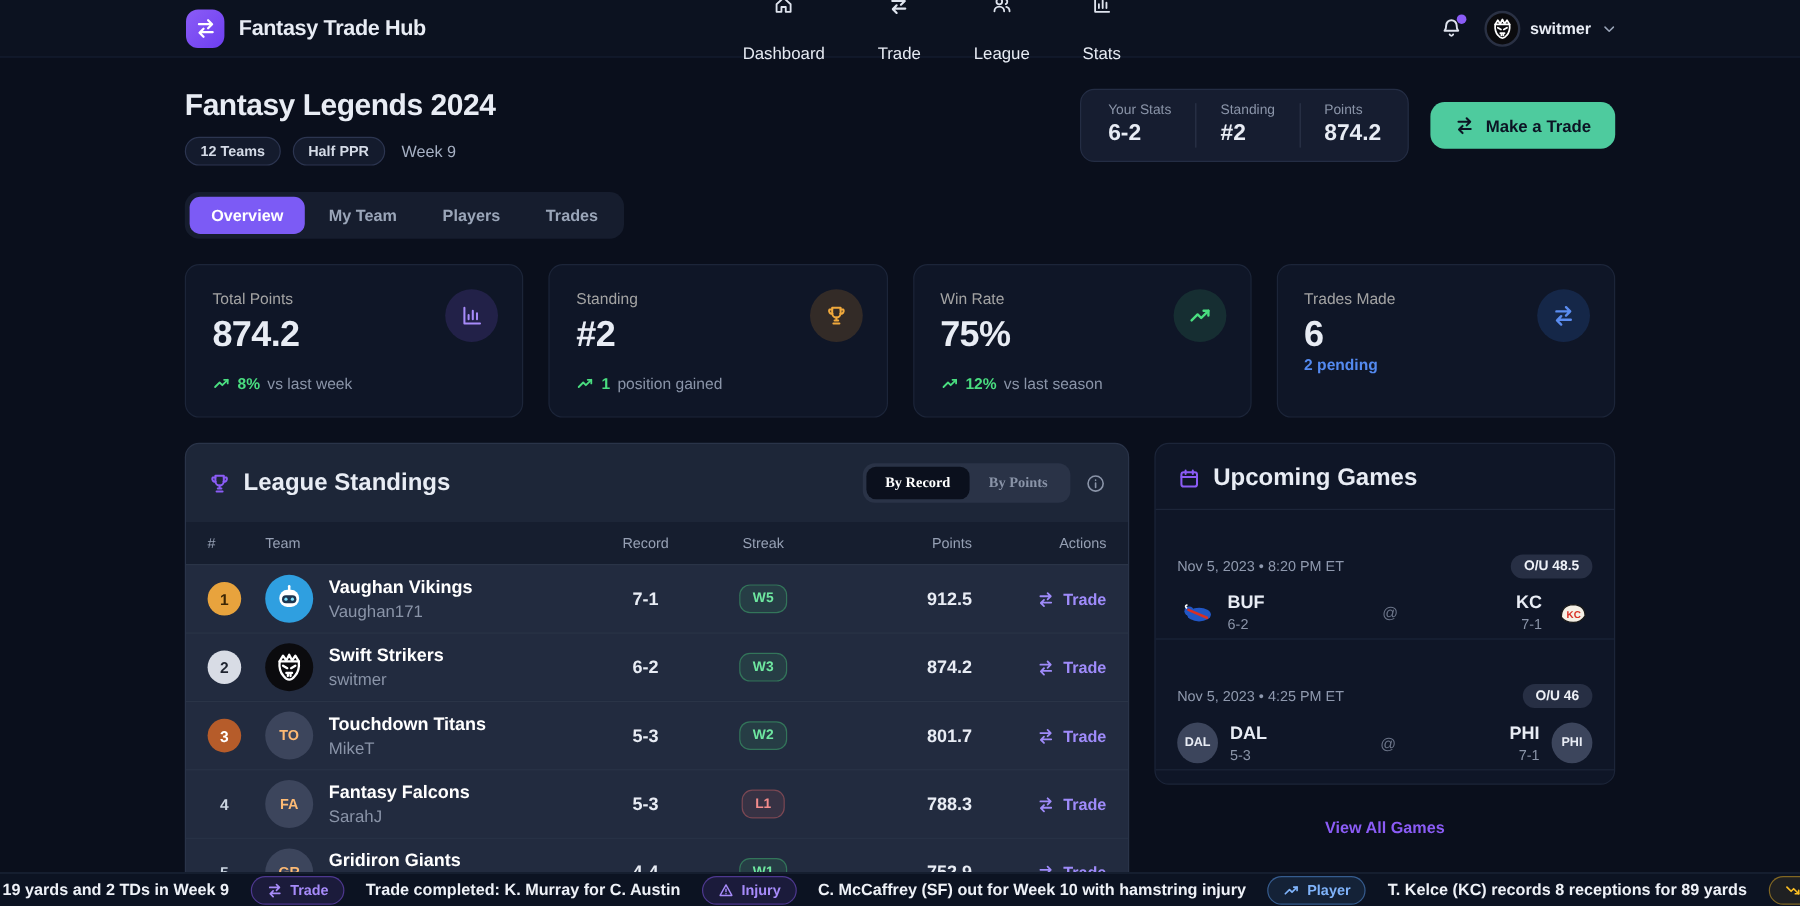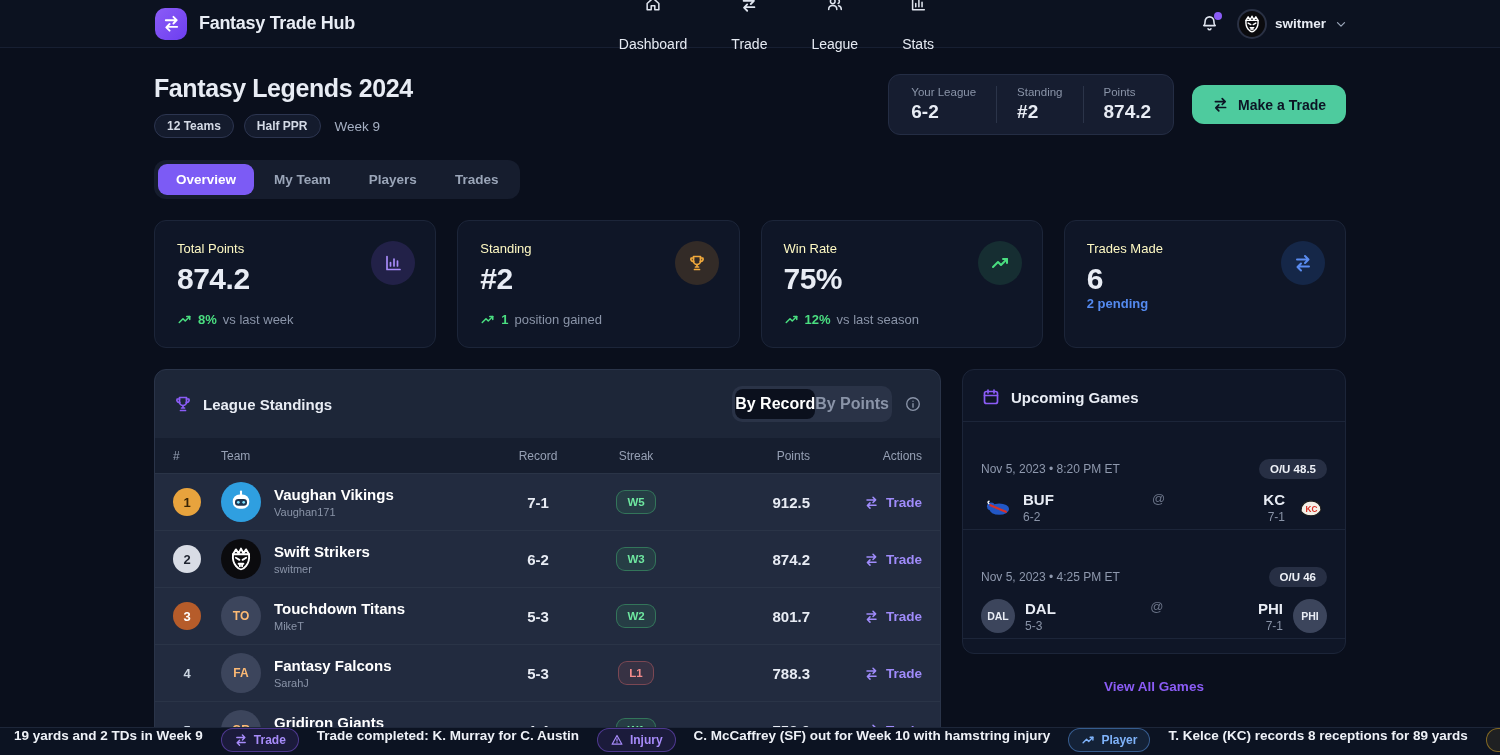--- a/index.html
+++ b/index.html
@@ -51,94 +51,94 @@
   
   .tabs { display:inline-flex; align-items:center; background:#161d2e; border-radius:12px;
     padding:4px; margin-top:22px; gap:2px; }
   .tab { font-size:13.5px; font-weight:bold; color:#9aa5b8; padding:8px 18px; border-radius:9px; cursor:pointer; }
   .tab.active { background:#7c5bf5; color:#fff; }
 
   
   .cards { display:flex; gap:21px; margin-top:21px; }
   .card { flex:1; background:#0f1627; border:1px solid #1c2539; border-radius:12px;
     padding:20px 22px; height:128px; position:relative; }
-  .card-label { font-size:13px; color:#fef9c3; }
+  .card-label { font-size:13px; color:#a3a3a3; }
   .card-value { font-size:30px; font-weight:bold; margin-top:6px; letter-spacing:-.5px; }
   .card-icon { position:absolute; top:20px; right:20px; width:44px; height:44px; border-radius:50%;
     display:flex; align-items:center; justify-content:center; }
   .card-delta { display:flex; align-items:center; gap:6px; font-size:13px; margin-top:16px; }
   .delta-val { color:#4ade80; font-weight:bold; }
   .delta-note { color:#8a94a8; }
   .pending-note { color:#548af0; font-size:13px; font-weight:bold; }
 
   
   .main-split { display:flex; gap:21px; margin-top:21px; }
 
   
   .standings { width:787px; background:#1d2638; border:1px solid #2a3449; border-radius:12px;
     overflow:hidden; height:376px; }
   .standings-head { display:flex; align-items:center; justify-content:space-between; padding:16px 18px; }
-  .panel-title { display:flex; align-items:center; gap:10px; font-size:15px; font-weight:bold; }
+  .panel-title { display:flex; align-items:center; gap:10px; font-size:20px; font-weight:bold; }
   .standings-head-right { display:flex; align-items:center; gap:12px; }
   .toggle-group { display:flex; background:#2a3347; border-radius:10px; padding:3px; }
-  .toggle-btn { font-size:16px; font-weight:bold; color:#8a94a8; padding:6px 0; border-radius:8px; cursor:pointer; }
+  .toggle-btn { font-size:12px; font-weight:bold; color:#8a94a8; padding:6px 16px; border-radius:8px; cursor:pointer;font-family:Liberation Serif, serif; }
   .toggle-btn.active { background:#0b101d; color:#fff; }
   .grid-row { display:grid; grid-template-columns:48px 1fr 92px 104px 122px 112px;
     align-items:center; padding:0 18px; }
   .table-head { background:#161e2f; height:35px; font-size:12px; color:#96a0b4; }
   .col-record,.col-streak { text-align:center; }
   .col-points,.col-actions { text-align:right; }
   .team-row { height:57px; border-top:1px solid #2a3447; background:#222b3f; cursor:pointer; }
   .rank-badge { width:28px; height:28px; border-radius:50%; display:flex; align-items:center;
     justify-content:center; font-size:13px; font-weight:bold; }
   .rank-1 { background:#e8a33d; color:#3a2505; }
   .rank-2 { background:#d8dce5; color:#1f2430; }
   .rank-3 { background:#b65c2a; color:#fff; }
   .rank-plain { color:#cbd5e1; background:transparent; }
   .team-cell { display:flex; align-items:center; gap:13px; }
   .team-avatar { width:40px; height:40px; border-radius:50%; display:flex; align-items:center;
     justify-content:center; font-size:12px; font-weight:bold; color:#fdba74; flex-shrink:0; }
   .av-gray { background:#3c455c; }
   .av-robot { background:#2f9fe0; }
   .av-black { background:#0b0b0e; }
   .team-name { font-size:15px; font-weight:bold; color:#fff; }
-  .team-owner { font-size:11px; color:#8a94a8; margin-top:3px; }
+  .team-owner { font-size:14px; color:#8a94a8; margin-top:3px; }
   .rec-val { font-size:15px; font-weight:bold; text-align:center; }
   .streak-cell { display:flex; justify-content:center; }
   .streak-pill { font-size:11.5px; font-weight:bold; padding:5px 10px; border-radius:9px; }
   .streak-win { color:#6ee7a0; background:rgba(74,222,128,.1); border:1px solid rgba(74,222,128,.35); }
   .streak-loss { color:#f48c8c; background:rgba(248,113,113,.1); border:1px solid rgba(248,113,113,.35); }
   .pts-val { font-size:15px; font-weight:bold; text-align:right; }
   .trade-link { display:flex; align-items:center; justify-content:flex-end; gap:7px;
     color:#9f8bfa; font-size:13.5px; font-weight:bold; cursor:pointer; }
 
   
   .upcoming { flex:1; background:#0f1627; border:1px solid #1c2539; border-radius:12px;
     height:285px; display:flex; flex-direction:column;gap:24px; }
   .upcoming-head { padding:17px 18px 14px; border-bottom:1px solid #1c2539; }
   .game { padding:13px 18px 5px; border-bottom:1px solid #1c2539; }
   .game-top { display:flex; align-items:center; justify-content:space-between; }
   .game-date { font-size:12px; color:#8f99ae; }
   .ou-pill { font-size:11.5px; font-weight:bold; color:#eef1f7; background:#272f44;
     border-radius:999px; padding:4px 11px; }
-  .game-teams { display:flex; justify-content:space-between; margin-top:12px; }
+  .game-teams { display:flex; align-items:center; justify-content:space-between; margin-top:12px; }
   .team-side { display:flex; align-items:center; gap:10px; }
   .team-logo { width:32px; height:32px; display:flex; align-items:center; justify-content:center; }
   .team-circle { width:34px; height:34px; border-radius:50%; background:#3c455c; display:flex;
     align-items:center; justify-content:center; font-size:10.5px; font-weight:bold; color:#e8ecf4; }
   .gt-name { font-size:15px; font-weight:bold; }
   .gt-rec { font-size:12px; color:#8a94a8; margin-top:2px; }
   .at-sign { color:#6b7488; font-size:13px; }
   .t-right { text-align:right; }
   .view-all { text-align:center; padding:16px; color:#8b5cf6; font-size:13.5px; font-weight:bold; cursor:pointer; }
 
   
   .ticker { position:fixed; left:0; bottom:0; width:1500px; height:28px; background:#0c1322;
-    border-top:1px solid #1d2639; display:flex; align-items:flex-start; gap:18px; overflow:hidden;
-    padding-left:14px; white-space:nowrap; }
+    border-top:1px solid #1d2639; display:flex; align-items:center; gap:18px; overflow:hidden;
+    padding-left:2px; white-space:nowrap; }
   .ticker-text { font-size:13.5px; font-weight:bold; color:#eef1f7; }
   .ticker-badge { display:inline-flex; align-items:center; gap:6px; font-size:12px; font-weight:bold;
     border-radius:999px; padding:4px 12px; flex-shrink:0; }
   .tb-purple { color:#a78bfa; background:rgba(139,92,246,.12); border:1px solid rgba(139,92,246,.45); }
   .tb-blue { color:#7fb3fa; background:rgba(96,165,250,.1); border:1px solid rgba(96,165,250,.45); }
   .tb-gold { color:#fbbf24; background:rgba(251,191,36,.08); border:1px solid rgba(251,191,36,.45); }
 </style>
 </head>
 <body>
 
@@ -283,21 +283,21 @@
       <h1 class="page-title">Fantasy Legends 2024</h1>
       <div class="badge-row">
         <span class="pill-badge">12 Teams</span>
         <span class="pill-badge">Half PPR</span>
         <span class="week-label">Week 9</span>
       </div>
     </div>
     <div class="head-right">
       <div class="record-box">
         <div class="record-stat">
-          <div class="record-label">Your League</div>
+          <div class="record-label">Your Stats</div>
           <div class="record-value">6-2</div>
         </div>
         <div class="record-stat">
           <div class="record-label">Standing</div>
           <div class="record-value">#2</div>
         </div>
         <div class="record-stat">
           <div class="record-label">Points</div>
           <div class="record-value">874.2</div>
         </div>

